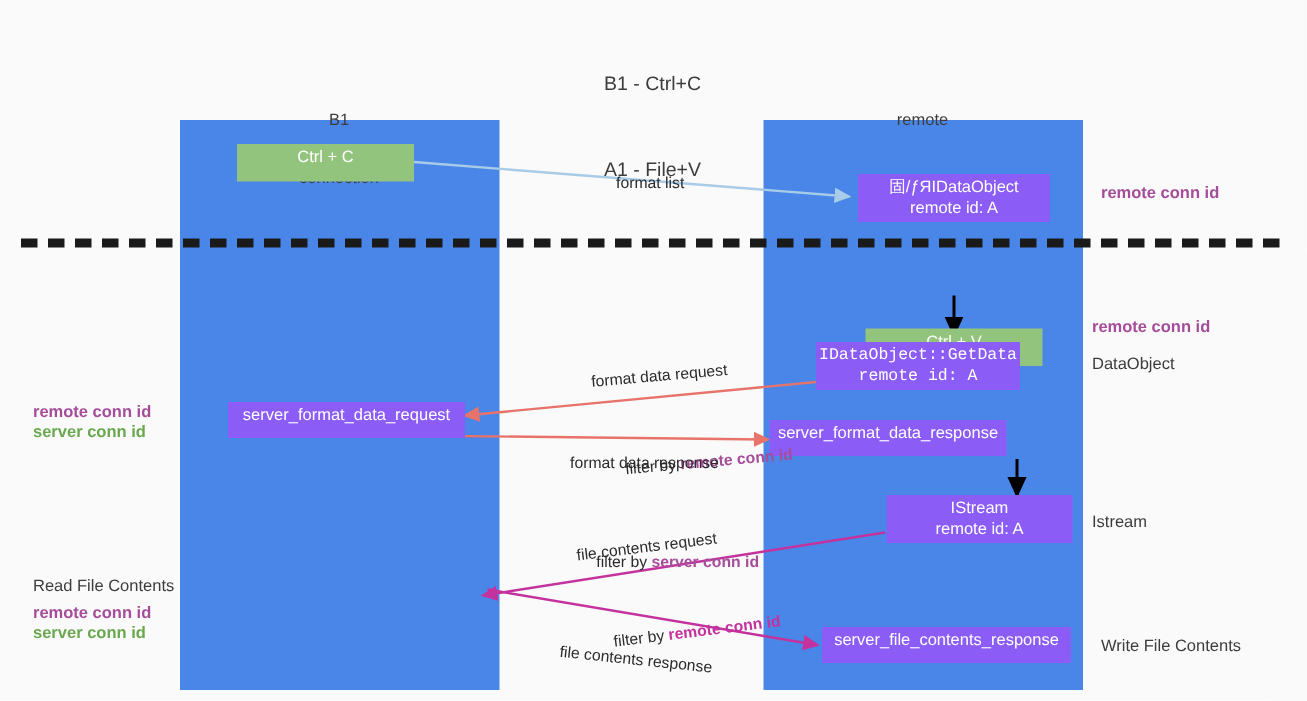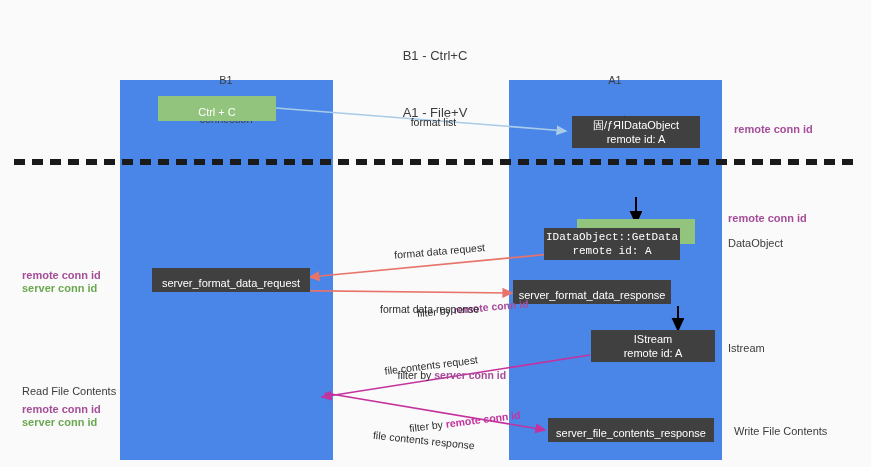--- a/index.html
+++ b/index.html
@@ -36,30 +36,30 @@
     font-size: 11px;
     line-height: 13px;
     white-space: pre;
   }
   .node {
     position: absolute;
     box-sizing: border-box;
     display: flex;
     flex-direction: column;
     align-items: center;
-    justify-content: flex-end;
+    justify-content: flex-start;
     color: #ffffff;
     font-size: 11px;
     line-height: 14px;
     text-align: center;
     white-space: pre;
     padding: 2px 4px;
   }
   .node.green { background: #93c47d; }
-  .node.orange { background: #404040; }
+  .node.orange { background: #8b5cf6; }
   .node .l2 { font-weight: normal; }
 
   .sidelabel {
     position: absolute;
     font-size: 11px;
     line-height: 14px;
     white-space: pre;
     color: #3c3c3c;
   }
   .sidelabel.purple { color: #a64d9a; font-weight: bold; }
@@ -95,21 +95,20 @@
   <div class="title" style="left:310px; top:8px; width:250px;">
     <div>B1 - Ctrl+C</div>
     <div>A1 - File+V</div>
   </div>
 
   <div class="colhead" style="left:146px; top:48px; width:160px;">
     <div>B1</div>
     <div>connection</div>
   </div>
   <div class="colhead" style="left:535px; top:48px; width:160px;">
-    <div>A1</div>
     <div>remote</div>
   </div>
 
   <svg class="overlay">
     <defs>
       <marker id="ah-blue" markerWidth="7" markerHeight="7" refX="6" refY="3.2" orient="auto">
         <path d="M0,0 L7,3.2 L0,6.4 z" fill="#a8cbe8"></path>
       </marker>
       <marker id="ah-red" markerWidth="7" markerHeight="7" refX="6" refY="3.2" orient="auto">
         <path d="M0,0 L7,3.2 L0,6.4 z" fill="#e8736a"></path>

